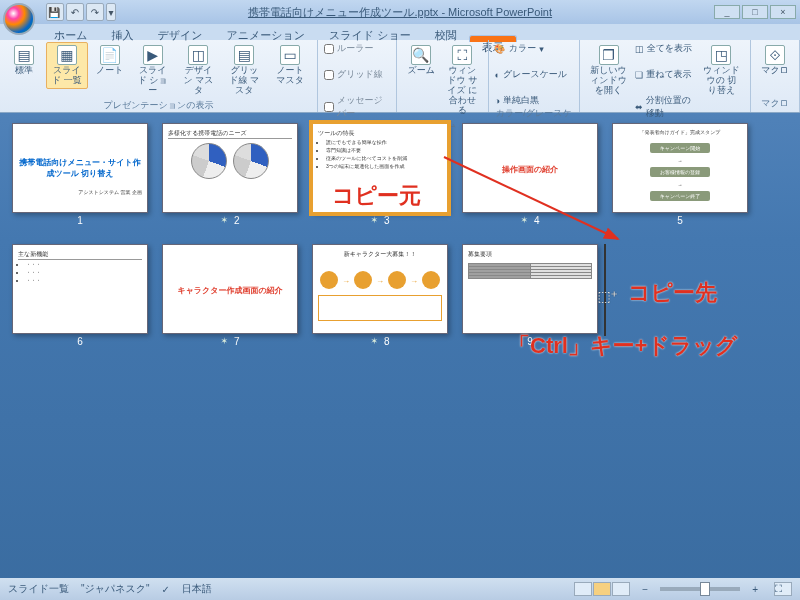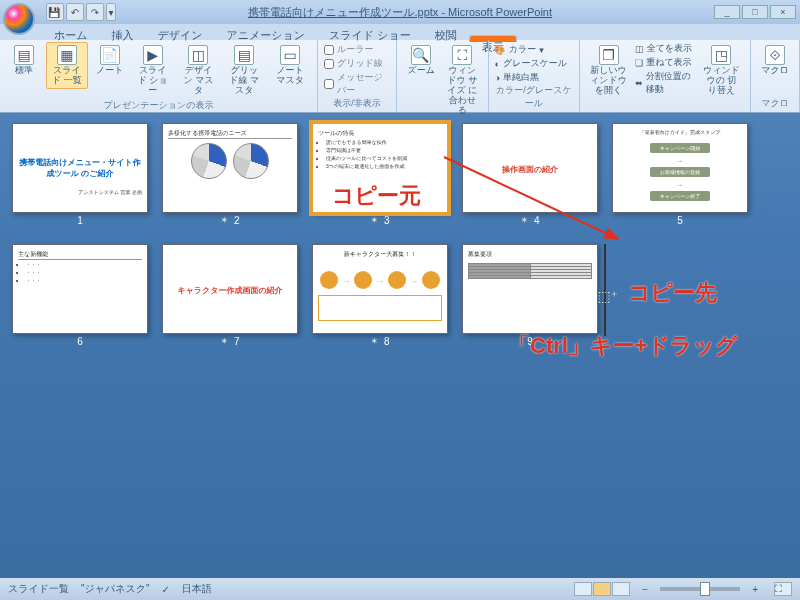--- a/index.html
+++ b/index.html
@@ -20,21 +20,21 @@
   .tab { padding:4px 12px 2px; cursor:pointer; }
   .tab.active { background:#f97316; border:1px solid #a8c4e6; border-bottom:none; border-radius:3px 3px 0 0; color:#2a4a6a;margin-top:11px; }
   .ribbon-body { background:linear-gradient(#eef4fb,#dee9f6); height:72px; display:flex; }
   .group { border-right:1px solid #b0c6de; padding:2px 6px 1px; display:flex; flex-direction:column; justify-content:space-between; }
   .group-label { font-size:9px; text-align:center; color:#5a7a9a; padding-bottom:1px; }
   .grp-items { display:flex; gap:4px; flex:1; align-items:flex-start; }
   .rbtn { display:flex; flex-direction:column; align-items:center; font-size:9px; color:#3a5a7a; padding:2px 3px; border:1px solid transparent; border-radius:2px; gap:1px; min-width:36px; }
   .rbtn.sel { background:#fde8a8; border-color:#e8b060; }
   .rbtn-ico { width:20px; height:20px; background:#fff; border:1px solid #8aa; border-radius:2px; display:flex; align-items:center; justify-content:center; font-size:14px; }
   .rbtn-lbl { text-align:center; line-height:1.1; max-width:46px; }
-  .checks { display:flex; flex-direction:column; gap:1px; font-size:9px; color:#7a8a9a; justify-content:flex-end; }
+  .checks { display:flex; flex-direction:column; gap:13px; font-size:9px; color:#7a8a9a; justify-content:center; }
   .chk { display:flex; gap:3px; align-items:center; }
   .chk input { width:10px; height:10px; }
 
   
   .sorter { position:relative; height:482px; padding:10px 12px; }
   .slides { display:flex; flex-wrap:wrap; gap:18px 14px; }
   .slide-wrap { display:flex; flex-direction:column; align-items:center; gap:2px; }
   .thumb { width:136px; height:90px; background:#fff; border:1px solid #667; box-shadow:2px 2px 5px rgba(0,0,0,.3); position:relative; padding:5px; font-size:6px; color:#333; overflow:hidden; }
   .thumb.selected { outline:4px solid #e8a030; outline-offset:-1px; }
   .snum { font-size:10px; color:#fff; display:flex; gap:6px; }
@@ -226,21 +226,21 @@
       <div class="group-label">マクロ</div>
     </div>
   </div>
 </div>
 
 <div class="sorter">
   <div class="slides">
     <div class="slide-wrap">
       <div class="thumb">
           <div class="s-title">携帯電話向けメニュー・サイト作成ツール
-のご紹介</div>
+切り替え</div>
           <div style="font-size:5px;text-align:right;margin-top:10px">アシストシステム
 営業 企画</div>
         </div>
       <div class="snum">
           <span>1</span>
         </div>
     </div>
     <div class="slide-wrap">
       <div class="thumb">
           <div style="font-size:6px;border-bottom:1px solid #999">多様化する携帯電話のニーズ</div>

